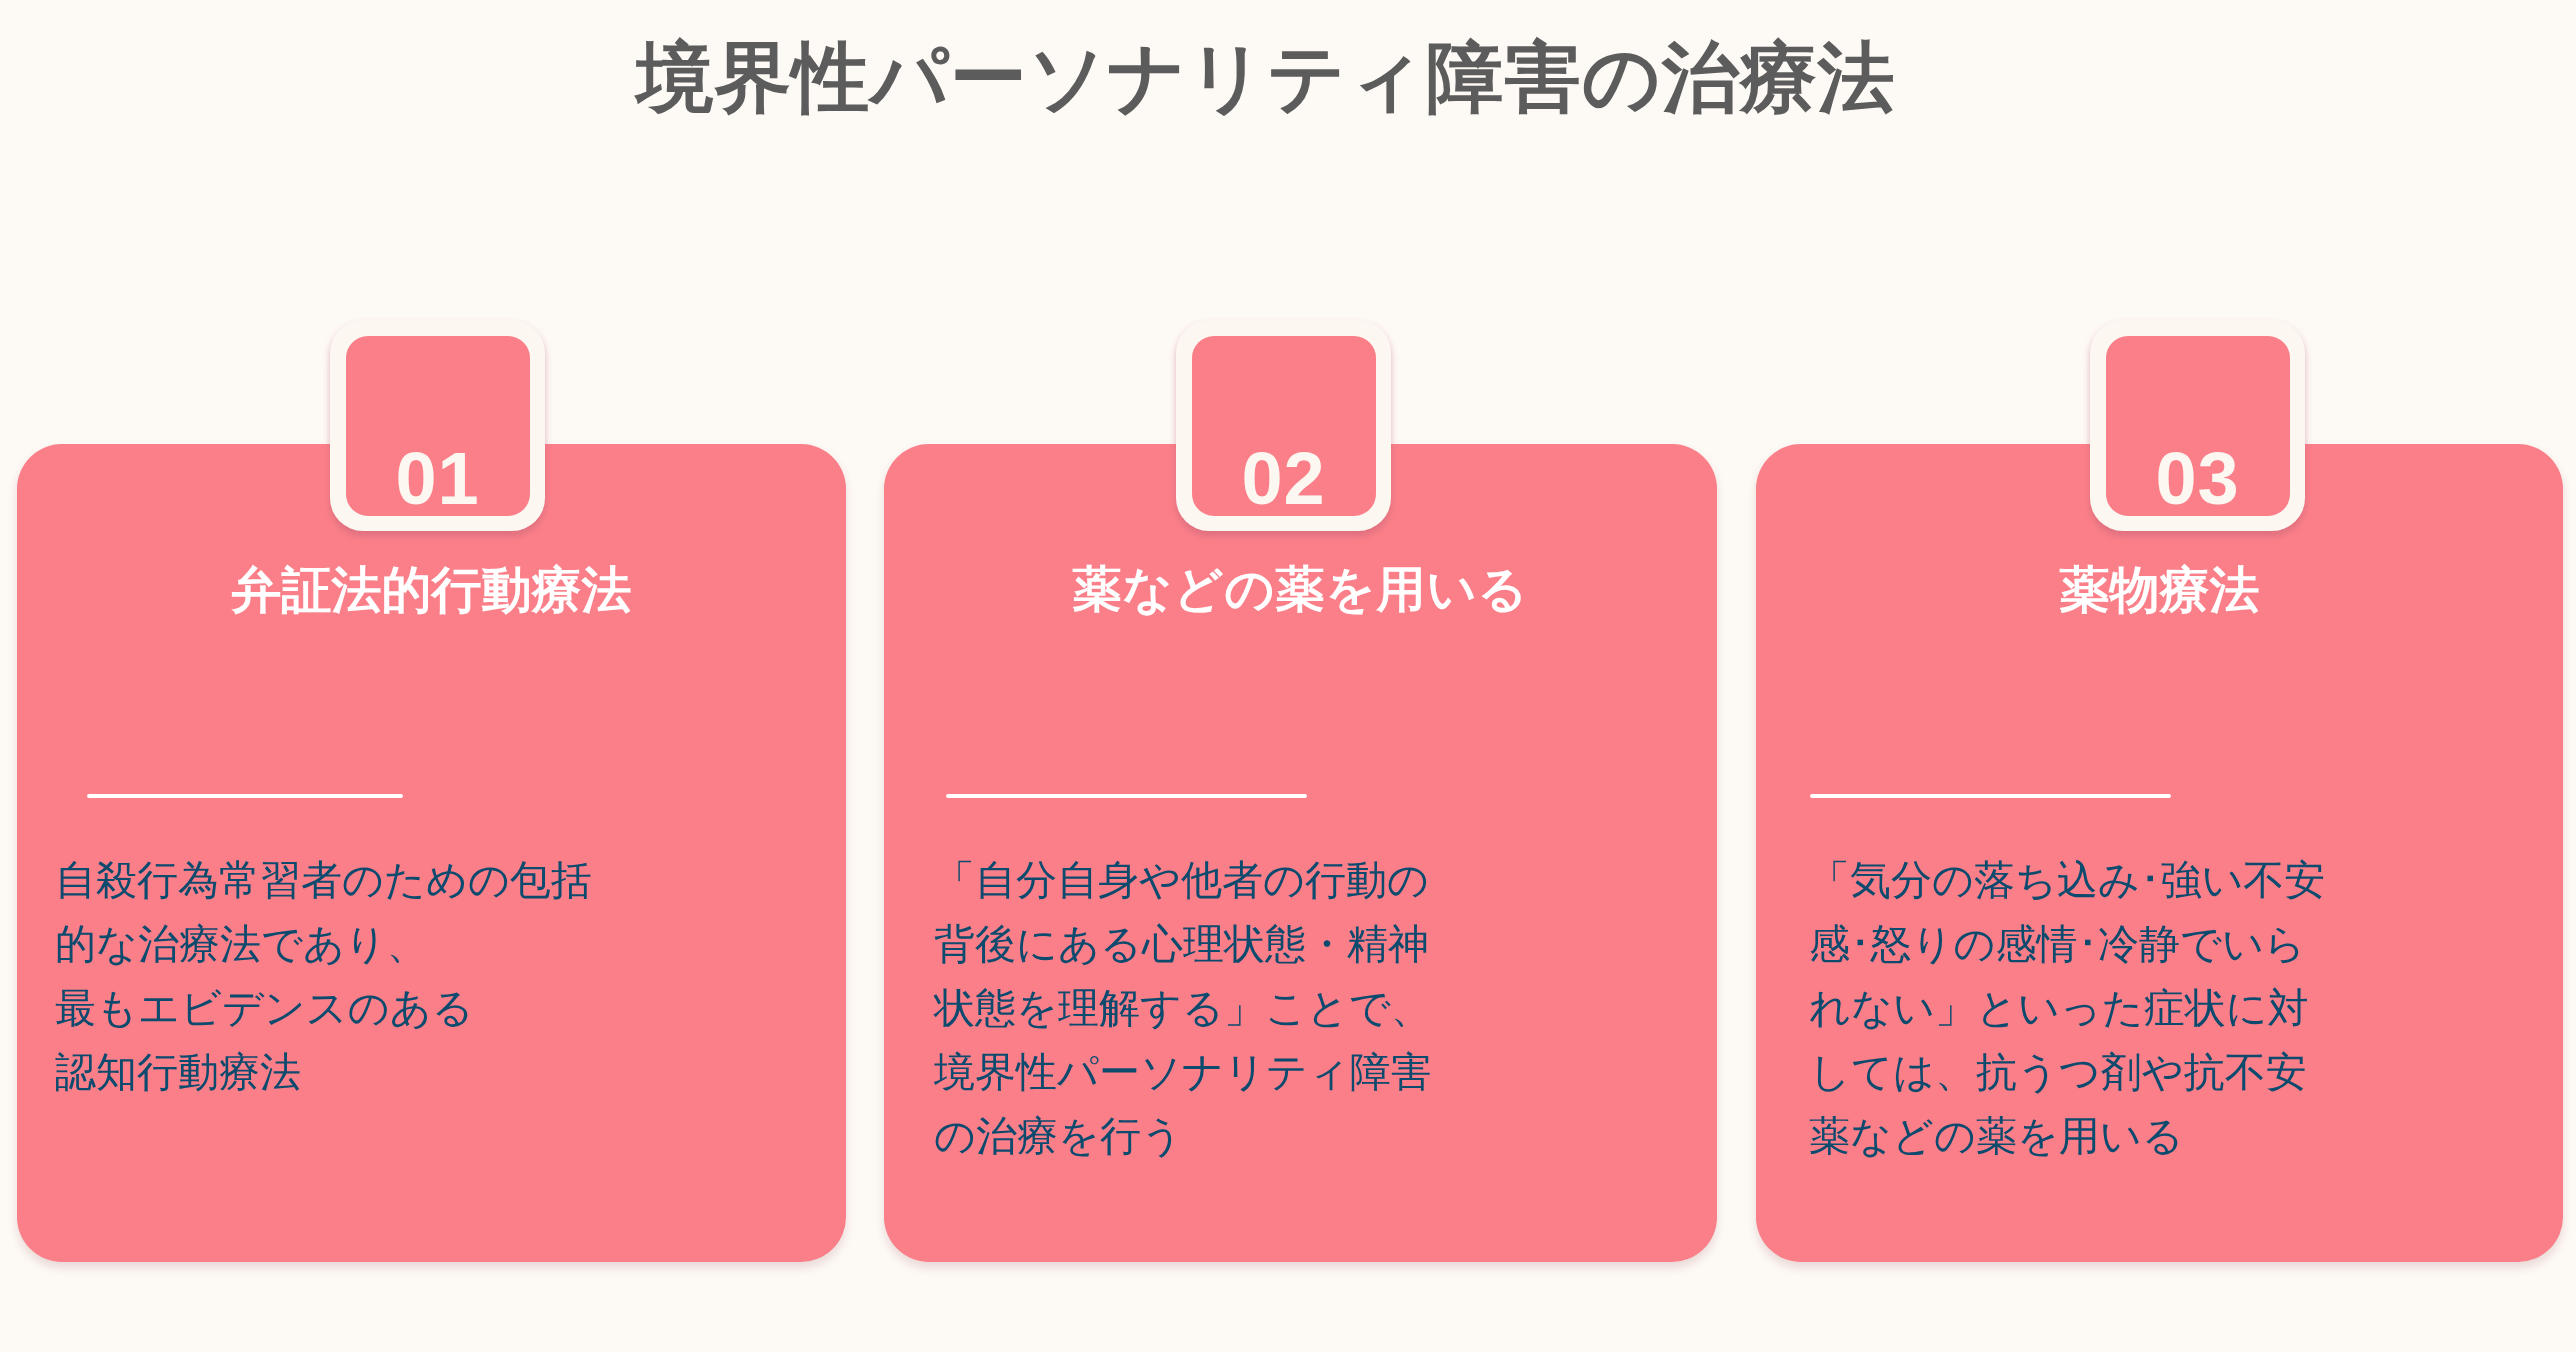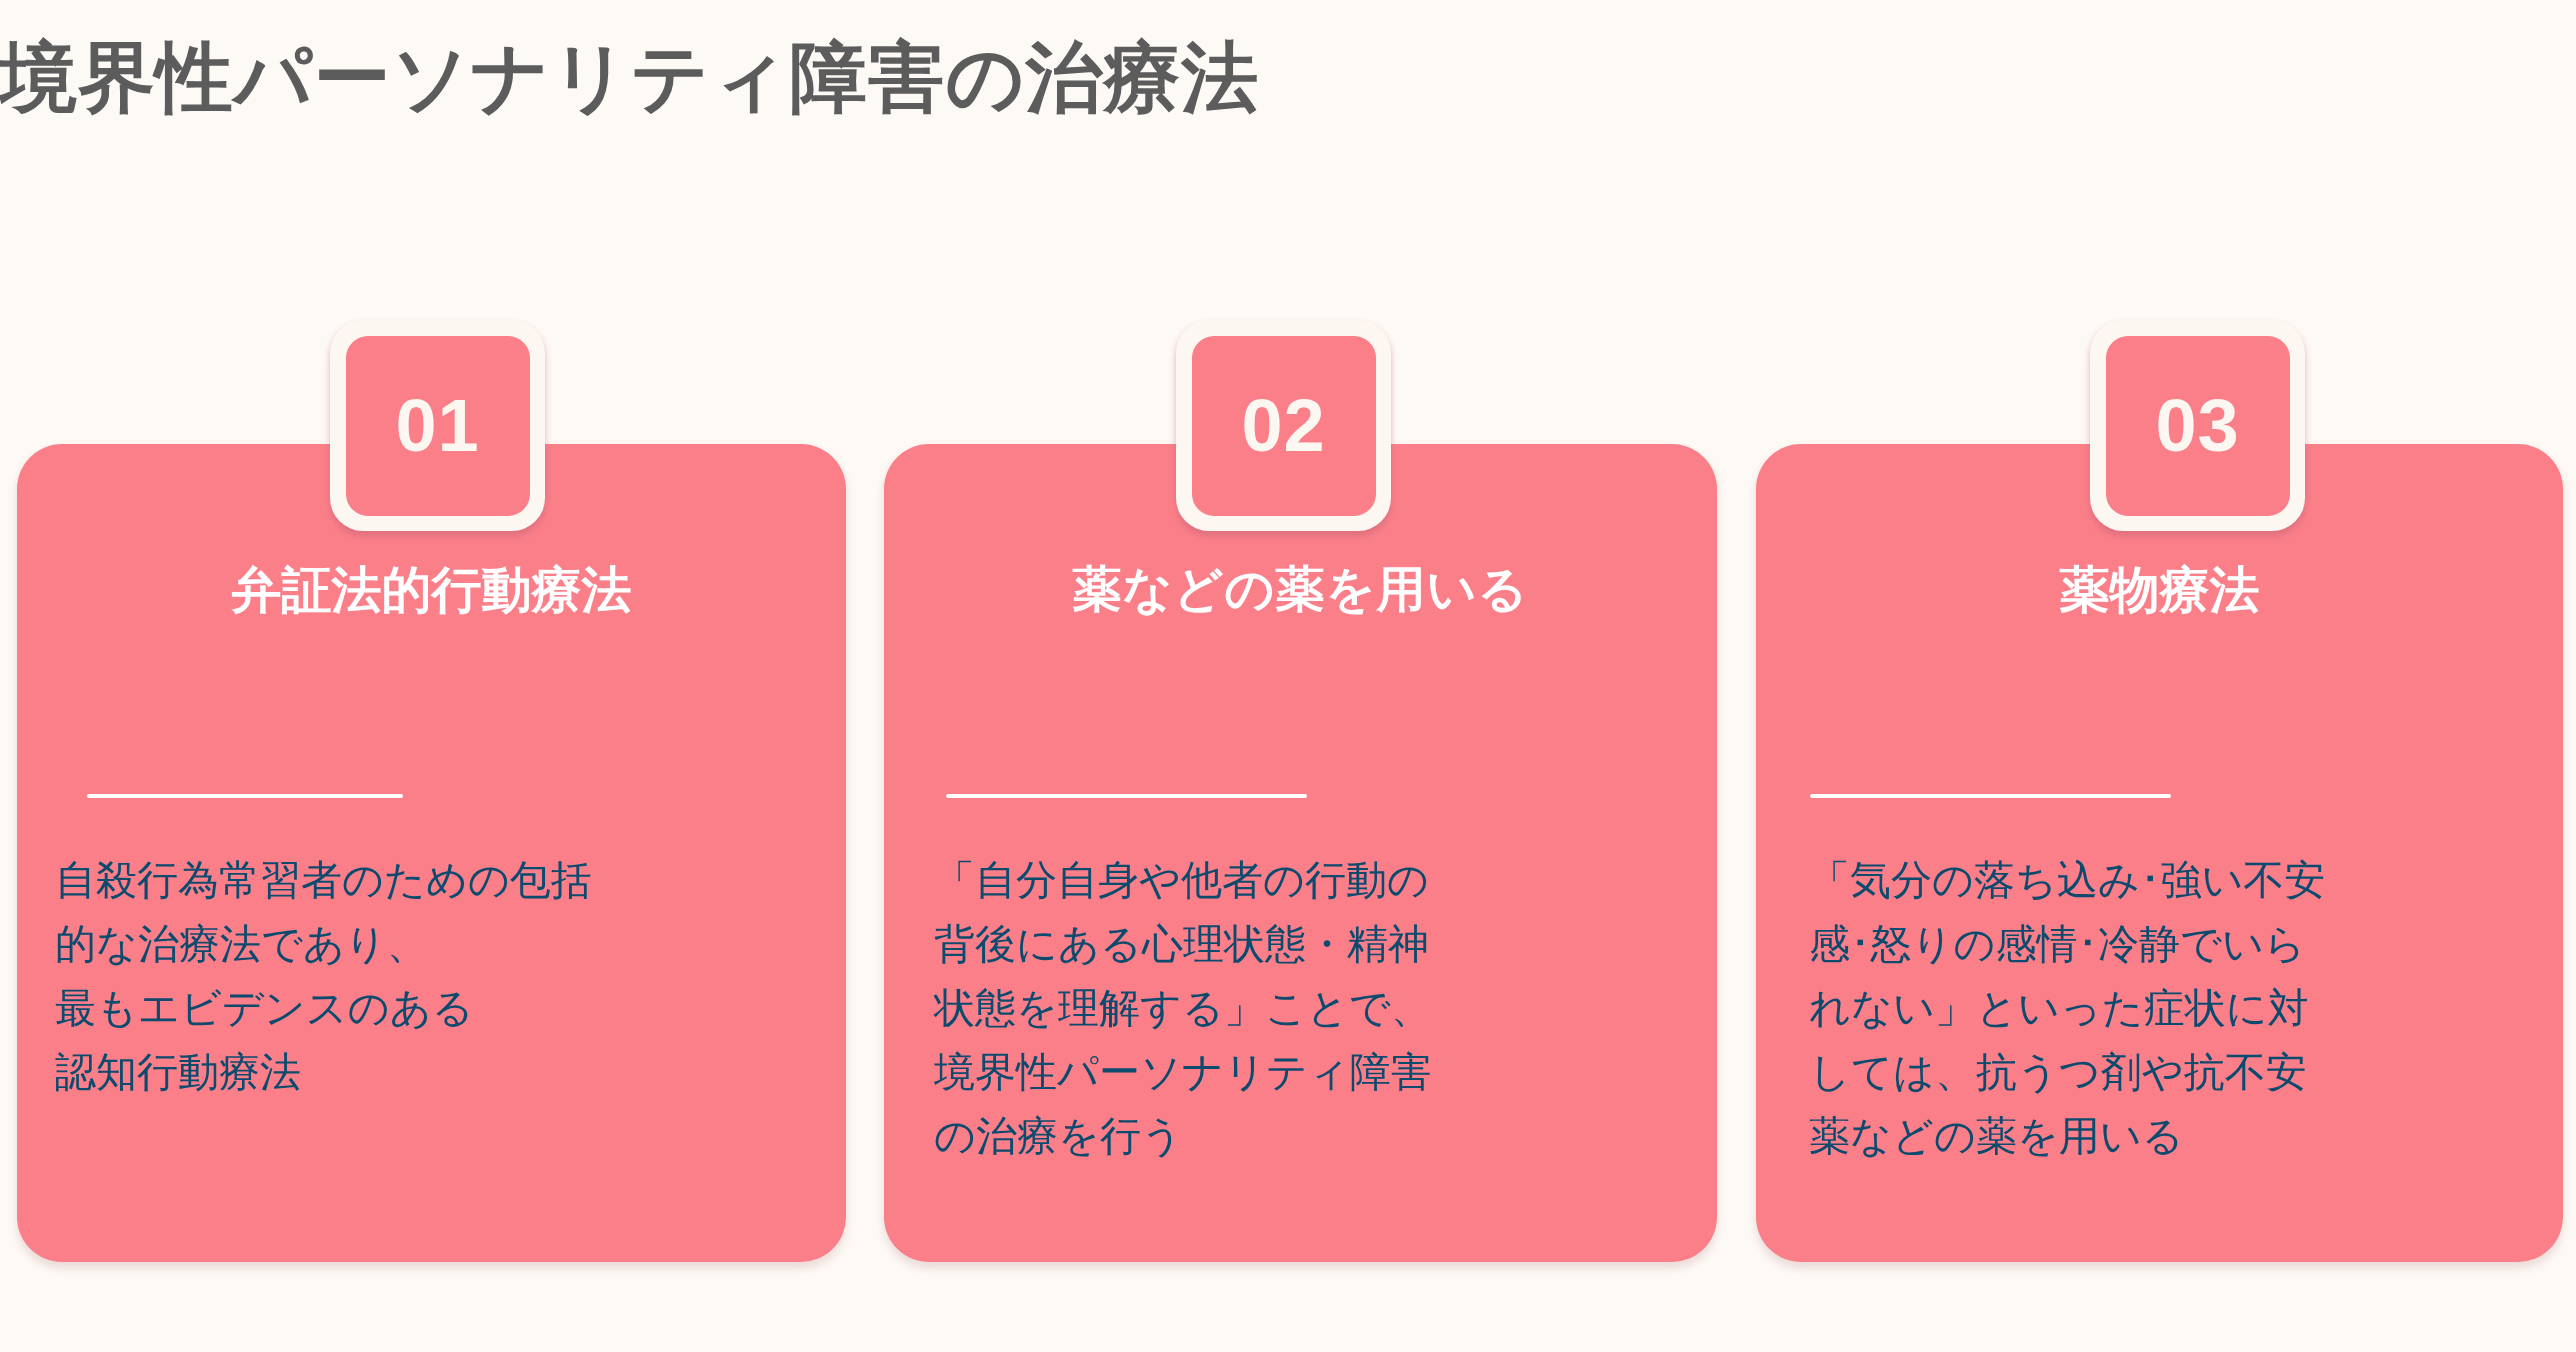--- a/index.html
+++ b/index.html
@@ -15,20 +15,21 @@
     font-family: "Liberation Sans", "DejaVu Sans", sans-serif;
     position: relative;
   }
 
   
   .page-title {
     position: absolute;
     top: 29px;
     left: 0;
     width: 2532px;
+    text-align: center;
     font-size: 77px;
     font-weight: bold;
     color: #5C5C5C;
     letter-spacing: 0.9px;
     line-height: 1.25;
     white-space: nowrap;
   }
 
   
   .cards-row {
@@ -65,21 +66,21 @@
     align-items: center;
     justify-content: center;
   }
 
   .badge-inner {
     width: 184px;
     height: 180px;
     background: #FA7F89;
     border-radius: 22px;
     display: flex;
-    align-items: center;
+    align-items: flex-end;
     justify-content: center;
   }
 
   .badge-number {
     font-size: 74px;
     font-weight: bold;
     color: #FCF7F1;
     letter-spacing: 0.9px;
     line-height: 1;
   }

